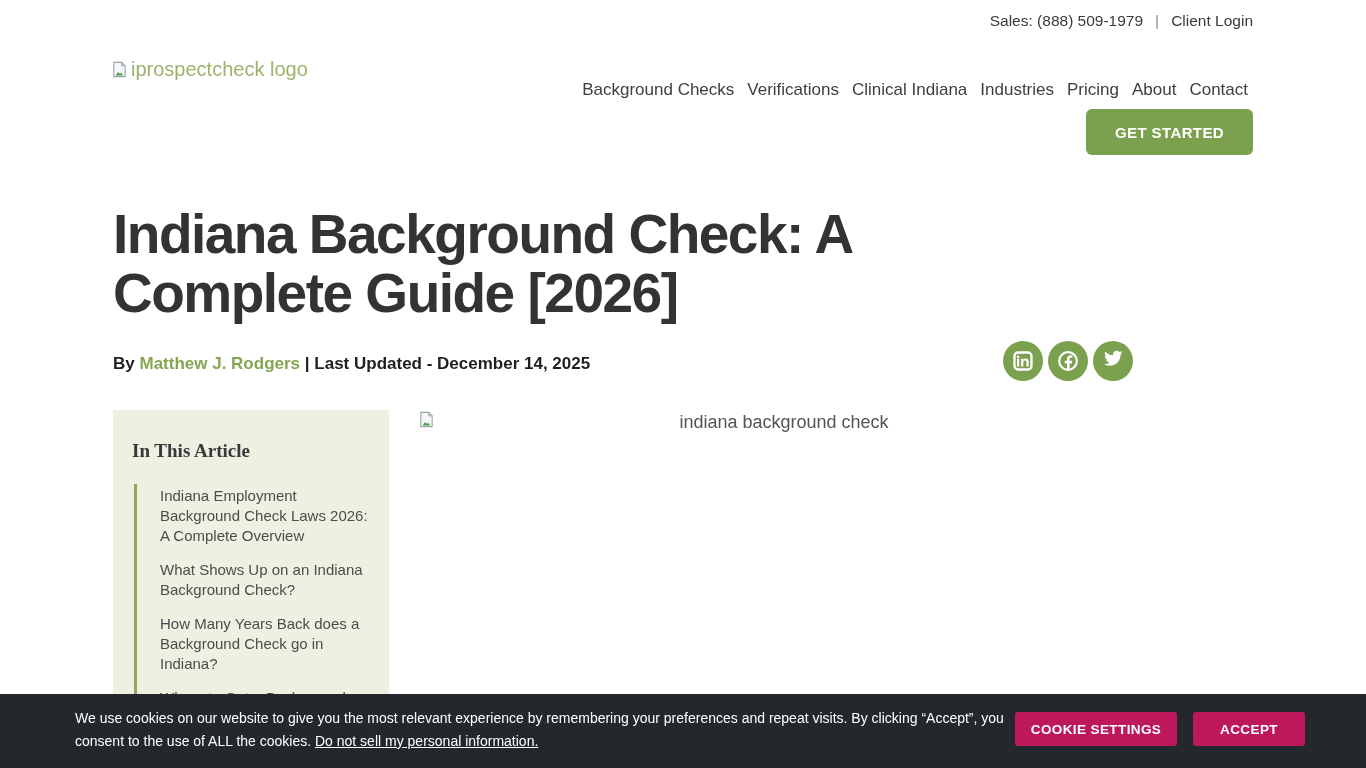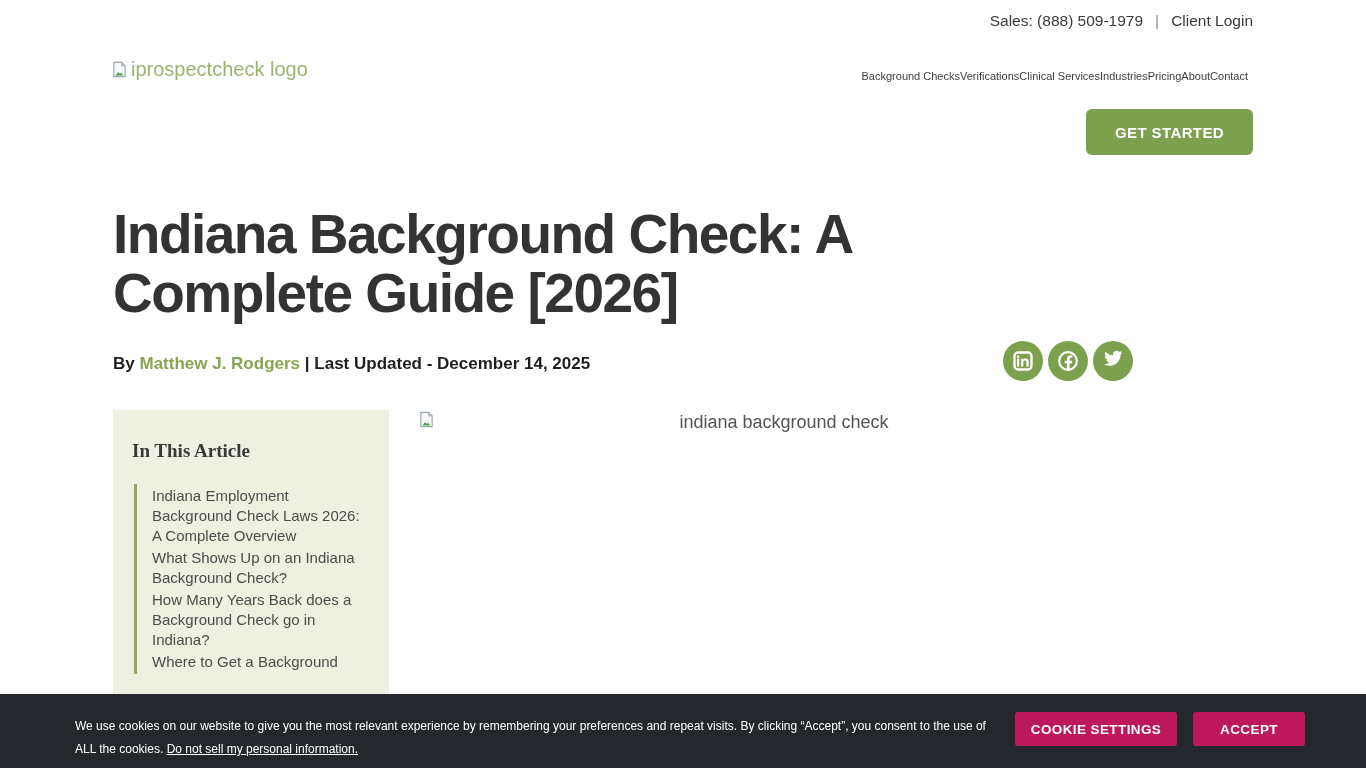--- a/index.html
+++ b/index.html
@@ -10,22 +10,22 @@
   .topbar{position:absolute;top:12px;right:113px;display:flex;align-items:center;gap:12px;
           font-size:15.5px;color:#3a3a3a;}
   .topbar .sep{color:#8a8a8a;}
   .topbar a{color:#3a3a3a;text-decoration:none;cursor:pointer;}
 
   
   .logo{position:absolute;left:111px;top:58px;display:flex;align-items:center;gap:3px;
         color:#9cb36b;font-size:20px;cursor:pointer;}
 
   
-  .nav{position:absolute;top:70px;right:118px;display:flex;gap:0;
-       font-size:11px;color:#3e3e3e;}
+  .nav{position:absolute;top:80px;right:118px;display:flex;gap:13px;
+       font-size:17px;color:#3e3e3e;}
   .nav a{color:#3e3e3e;text-decoration:none;cursor:pointer;white-space:nowrap;}
 
   
   .cta{position:absolute;top:109px;right:113px;width:167px;height:46px;border:none;
        background:#7ba14e;color:#fff;font-weight:bold;font-size:15px;letter-spacing:.4px;
        border-radius:6px;cursor:pointer;font-family:inherit;}
 
   
   .h1{position:absolute;left:113px;top:205px;width:920px;margin:0;
       font-size:55px;line-height:1.08;font-weight:700;color:#333;letter-spacing:-1.5px;}
@@ -36,34 +36,34 @@
   
   .share-row{position:absolute;left:1003px;top:341px;display:flex;gap:5px;}
   .share-btn{width:40px;height:40px;border-radius:50%;background:#7ba14e;border:none;
              padding:0;cursor:pointer;display:flex;align-items:center;justify-content:center;}
   .share-btn svg{display:block;width:40px;height:40px;}
 
   
   .content{position:absolute;left:113px;top:410px;display:flex;gap:29px;}
   .toc{width:237px;height:610px;background:#eef1e2;padding:30px 20px 0 19px;}
   .toc h3{margin:0 0 22px 0;font-size:19px;font-weight:700;color:#37393b;font-family:Liberation Serif, serif;}
-  .toc-list{border-left:3px solid #96a65a;margin-left:2px;padding:2px 0 2px 15px;
-            display:flex;flex-direction:column;gap:2px;}
+  .toc-list{border-left:3px solid #96a65a;margin-left:2px;padding:2px 0 2px 23px;
+            display:flex;flex-direction:column;gap:14px;}
   .toc-item{font-size:15px;line-height:20px;color:#4c4c4c;cursor:pointer;}
 
   
   .hero{position:relative;width:732px;height:400px;}
   .hero .alt{position:absolute;left:0;right:0;top:2px;text-align:center;
              font-size:18px;color:#545454;}
   .hero .bimg{position:absolute;left:0;top:1px;}
 
   
   .cookiebar{position:absolute;left:0;bottom:0;width:1366px;height:74px;background:#24282c;z-index:5;}
-  .cookie-text{position:absolute;left:75px;top:23px;width:930px;color:#fff;
-               font-size:12px;line-height:19px;}
+  .cookie-text{position:absolute;left:75px;top:15px;width:930px;color:#fff;
+               font-size:14px;line-height:19px;}
   .cookie-link{display:inline-block;margin-top:4px;color:#fff;text-decoration:underline;cursor:pointer;}
   .cookie-btn{position:absolute;top:18px;height:34px;border:none;border-radius:3px;
               background:#be185d;color:#fff;font-size:13.5px;font-weight:600;letter-spacing:.4px;
               cursor:pointer;font-family:inherit;}
   .btn-settings{left:1015px;width:162px;}
   .btn-accept{left:1193px;width:112px;}
 </style>
 </head>
 <body>
 
@@ -80,21 +80,21 @@
       <path d="M4 2h11l5 5v15H4z" fill="#f5f7f8" stroke="#9aa5ad" stroke-width="1.6"></path>
       <path d="M15 2v5h5z" fill="#c3ccd2" stroke="#9aa5ad" stroke-width="1"></path>
       <path d="M6.5 20.5l3.5-5 2.5 3 1.8-1.8 3 3.8z" fill="#4f9e44"></path>
     </svg>
     <span>iprospectcheck logo</span>
   </div>
 
   <nav class="nav">
     <a>Background Checks</a>
     <a>Verifications</a>
-    <a>Clinical Services</a>
+    <a>Clinical Indiana</a>
     <a>Industries</a>
     <a>Pricing</a>
     <a>About</a>
     <a>Contact</a>
   </nav>
 
   <button class="cta">GET STARTED</button>
 
   <h1 class="h1">Indiana Background Check: A Complete Guide [2026]</h1>
 

